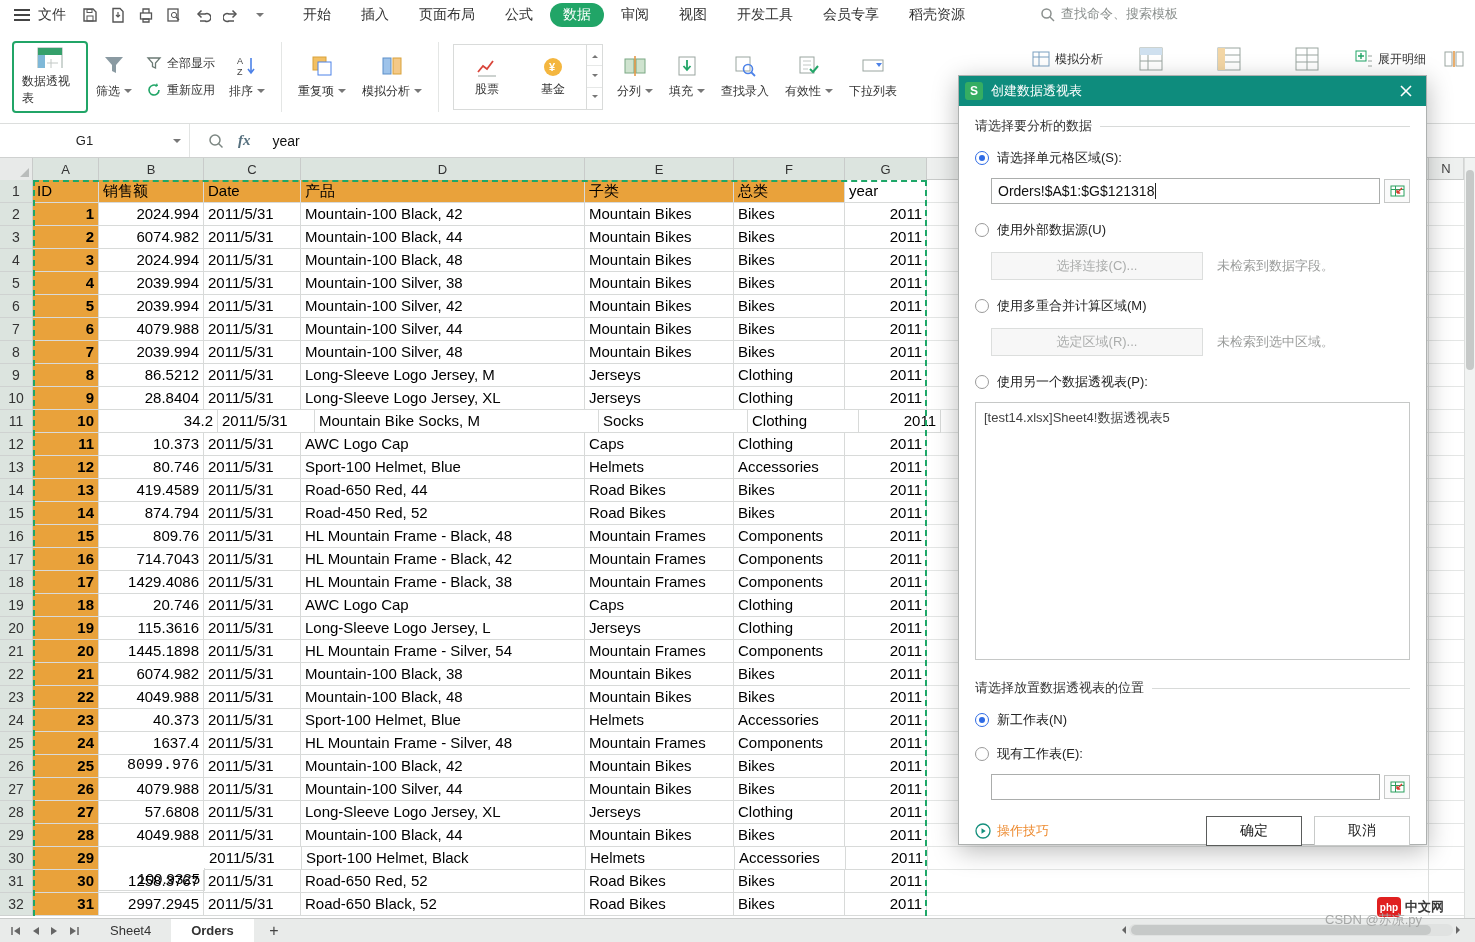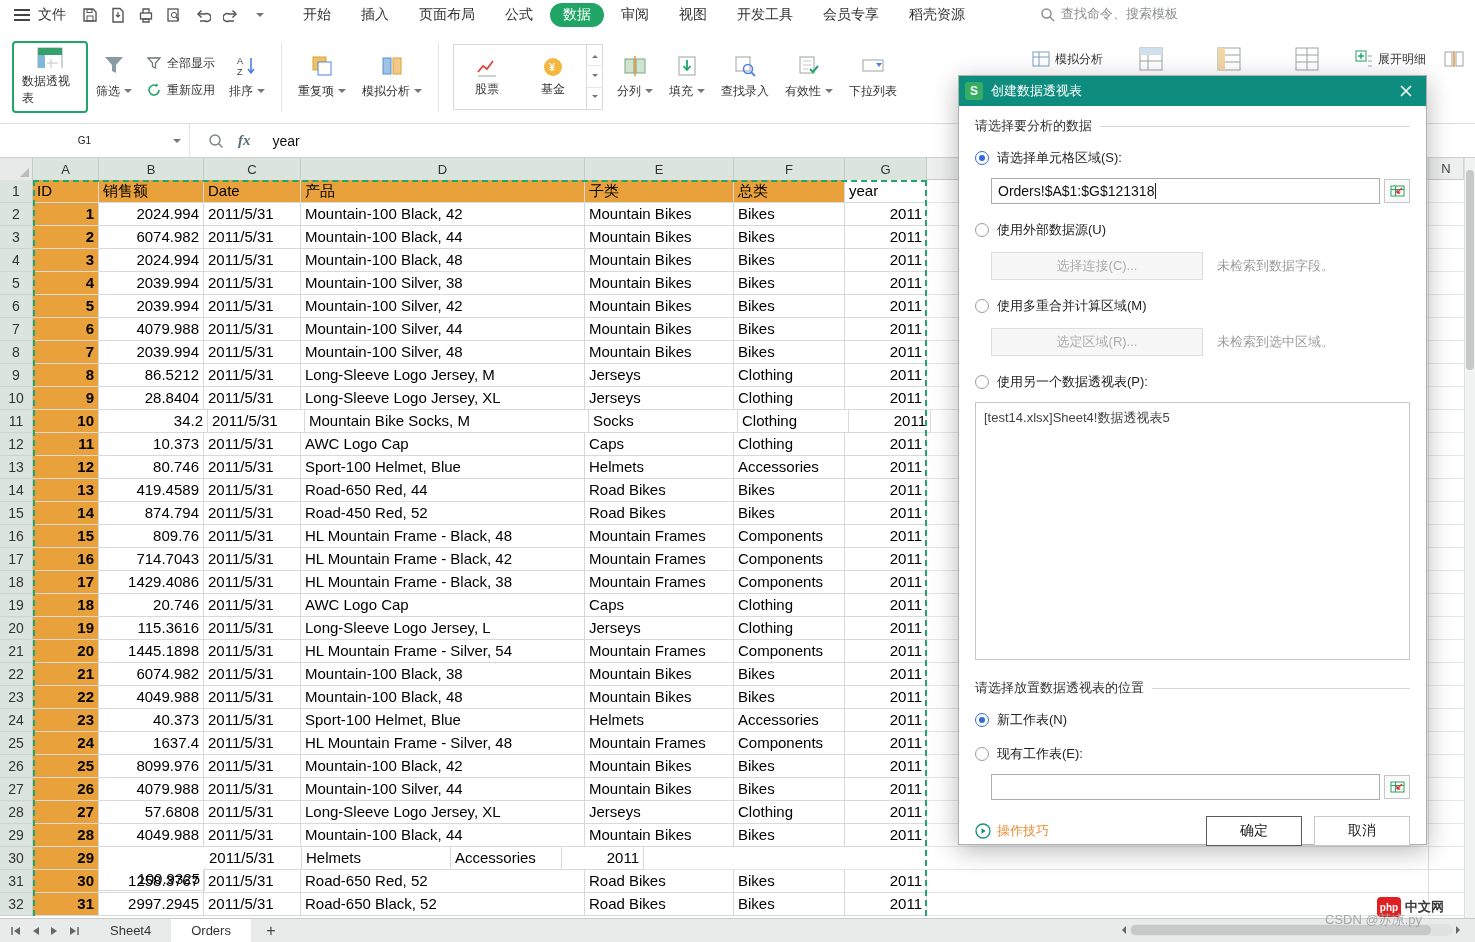--- a/index.html
+++ b/index.html
@@ -33,21 +33,21 @@
   .gstrip div { flex:1; display:flex; align-items:center; justify-content:center; border-bottom:1px solid #E6E8E7; cursor:pointer; }
   .gstrip div:last-child { border-bottom:none; }
   .tri-u { width:0;height:0;border:3px solid transparent;border-bottom-color:#777; }
   .tri-d { width:0;height:0;border:3px solid transparent;border-top-color:#777; margin-top:3px; }
   .rgroup { position:absolute; left:1032px; top:42px; display:flex; align-items:flex-start; gap:18px; z-index:1; }
   .ritem { display:flex; align-items:center; gap:5px; font-size:12px; color:#333; margin-top:8px; cursor:pointer; white-space:nowrap; }
 
   
   .fbar { position:absolute; left:0; top:124px; width:1475px; height:34px; background:#fff; border-bottom:1px solid #CFD1D0; display:flex; align-items:center; }
   .namebox { width:190px; height:100%; display:flex; align-items:center; border-right:1px solid #E2E4E3; cursor:text; }
-  .namebox .nm { flex:1; text-align:center; font-size:10px; color:#222; }
+  .namebox .nm { flex:1; text-align:center; font-size:13px; color:#222; }
   .fxzone { display:flex; align-items:center; gap:14px; margin-left:18px; }
   .fxlbl { font-family:"Liberation Serif",serif; font-style:italic; font-weight:bold; font-size:15px; color:#56707e; }
   .fcontent { margin-left:22px; font-size:14px; color:#111; }
 
   
   .grid { position:absolute; left:0; top:158px; width:1475px; height:760px; overflow:hidden; background:#fff; }
   .colstrip { display:flex; height:22px; background:#EEF0EF; border-bottom:1px solid #C9CBCA; }
   .corner { width:33px; height:22px; background:#E8EAE9; border-right:1px solid #C9CBCA; position:relative; cursor:pointer; }
   .corner::after { content:""; position:absolute; right:3px; bottom:3px; width:0; height:0; border-left:9px solid transparent; border-bottom:9px solid #B9BCBB; }
   .colhead { height:22px; display:flex; align-items:center; justify-content:center; font-size:13px; color:#333; background:#DCE4DF; border-right:1px solid #C9CBCA; cursor:pointer; }
@@ -65,21 +65,21 @@
 
   
   .vscroll { position:absolute; right:0; top:158px; width:11px; height:760px; background:#F1F3F2; border-left:1px solid #DCDEDD; z-index:4; }
   .vthumb { position:absolute; left:1px; top:12px; width:8px; height:200px; background:#C6C9C8; border-radius:4px; }
 
   
   .tabbar { position:absolute; left:0; top:918px; width:1475px; height:24px; background:#E9EBEA; border-top:1px solid #C9CBCA; display:flex; align-items:center; }
   .navs { display:flex; align-items:center; gap:10px; margin:0 10px; }
   .navs svg { display:block; cursor:pointer; }
   .stab { height:23px; line-height:23px; padding:0 20px; font-size:13px; color:#333; cursor:pointer; }
-  .stab.active { background:#fff; font-weight:normal; }
+  .stab.active { background:#fff; font-weight:bold; }
   .addsheet { margin-left:10px; font-size:16px; color:#444; cursor:pointer; width:20px; text-align:center; }
   .hscroll { position:absolute; left:1115px; top:922px; width:352px; height:16px; display:flex; align-items:center; z-index:4; }
   .hsbtn { width:14px; display:flex; justify-content:center; cursor:pointer; }
   .hstrack { flex:1; height:12px; background:#E0E2E1; border-radius:6px; position:relative; }
   .hsthumb { position:absolute; left:2px; top:1px; height:10px; width:300px; background:#C6C9C8; border-radius:5px; }
   .tri-l { width:0;height:0;border:4px solid transparent;border-right-color:#666; }
   .tri-r { width:0;height:0;border:4px solid transparent;border-left-color:#666; }
 
   
   .dlg { position:absolute; left:958px; top:75px; width:469px; height:770px; background:#fff; border:1px solid #AEB1B0; box-shadow:0 6px 24px rgba(0,0,0,.28); z-index:50; font-size:13px; }
@@ -503,21 +503,21 @@
           <div class="cell" style="width: 97px;">2011/5/31</div>
           <div class="cell" style="width: 284px;">Long-Sleeve Logo Jersey, XL</div>
           <div class="cell" style="width: 149px;">Jerseys</div>
           <div class="cell" style="width: 111px;">Clothing</div>
           <div class="cell num" style="width: 82px;">2011</div>
           <div class="fillr"></div>
         </div>
         <div class="grow">
           <div class="rn">11</div>
           <div class="cell oc" style="width: 66px;">10</div>
-          <div class="cell num" style="width: 109px;">34.2</div>
+          <div class="cell num" style="width: 119px;">34.2</div>
           <div class="cell" style="width: 97px;">2011/5/31</div>
           <div class="cell" style="width: 284px;">Mountain Bike Socks, M</div>
           <div class="cell" style="width: 149px;">Socks</div>
           <div class="cell" style="width: 111px;">Clothing</div>
           <div class="cell num" style="width: 82px;">2011</div>
           <div class="fillr"></div>
         </div>
         <div class="grow">
           <div class="rn">12</div>
           <div class="cell oc" style="width: 66px;">11</div>
@@ -668,21 +668,21 @@
           <div class="cell" style="width: 97px;">2011/5/31</div>
           <div class="cell" style="width: 284px;">HL Mountain Frame - Silver, 48</div>
           <div class="cell" style="width: 149px;">Mountain Frames</div>
           <div class="cell" style="width: 111px;">Components</div>
           <div class="cell num" style="width: 82px;">2011</div>
           <div class="fillr"></div>
         </div>
         <div class="grow">
           <div class="rn">26</div>
           <div class="cell oc" style="width: 66px;">25</div>
-          <div class="cell num" style="width: 105px;">8099.976</div>
+          <div class="cell num" style="width: 105px; font-family: Liberation Mono, monospace;">8099.976</div>
           <div class="cell" style="width: 97px;">2011/5/31</div>
           <div class="cell" style="width: 284px;">Mountain-100 Black, 42</div>
           <div class="cell" style="width: 149px;">Mountain Bikes</div>
           <div class="cell" style="width: 111px;">Bikes</div>
           <div class="cell num" style="width: 82px;">2011</div>
           <div class="fillr"></div>
         </div>
         <div class="grow">
           <div class="rn">27</div>
           <div class="cell oc" style="width: 66px;">26</div>
@@ -714,20 +714,21 @@
           <div class="cell" style="width: 149px;">Mountain Bikes</div>
           <div class="cell" style="width: 111px;">Bikes</div>
           <div class="cell num" style="width: 82px;">2011</div>
           <div class="fillr"></div>
         </div>
         <div class="grow">
           <div class="rn">30</div>
           <div class="cell oc" style="width: 66px;">29</div>
           <div class="cell num" style="width: 106px; margin-top: 21px;">100.9325</div>
           <div class="cell" style="width: 97px;">2011/5/31</div>
+          <div class="cell" style="width: 284px;">Sport-100 Helmet, Black</div>
           <div class="cell" style="width: 149px;">Helmets</div>
           <div class="cell" style="width: 111px;">Accessories</div>
           <div class="cell num" style="width: 82px;">2011</div>
           <div class="fillr"></div>
         </div>
         <div class="grow">
           <div class="rn">31</div>
           <div class="cell oc" style="width: 66px;">30</div>
           <div class="cell num" style="width: 105px;">1258.3767</div>
           <div class="cell" style="width: 97px;">2011/5/31</div>

